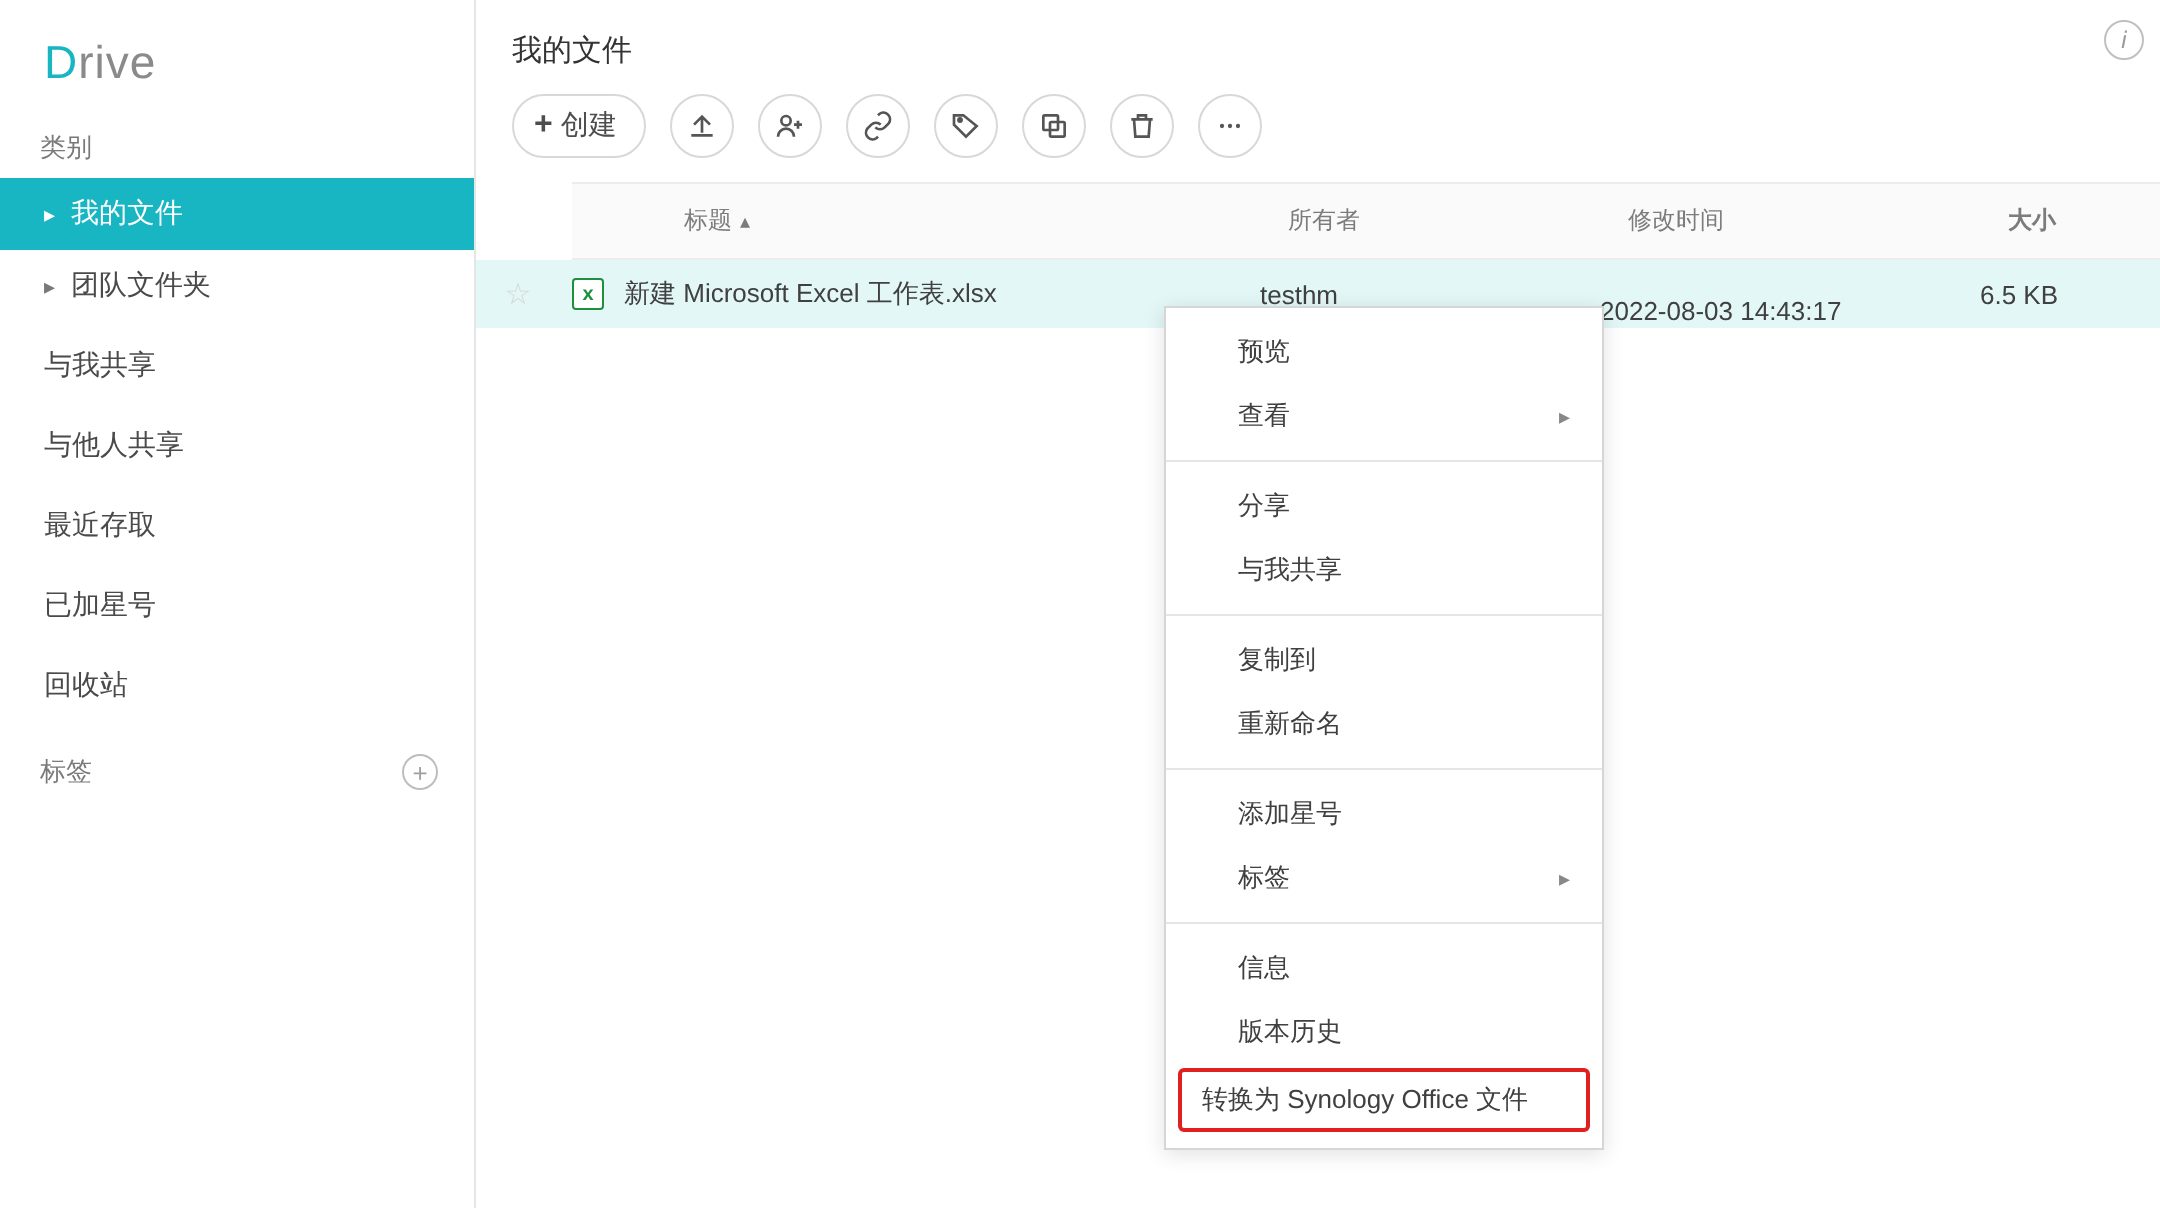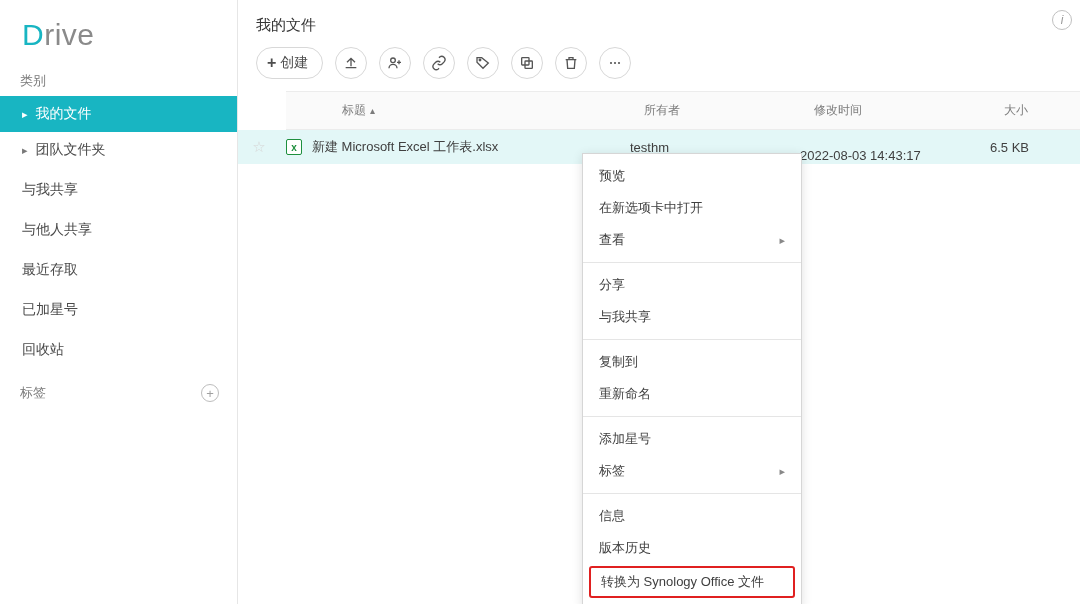--- a/index.html
+++ b/index.html
@@ -18,21 +18,21 @@
       width: 238px;
       background: #fff;
       border-right: 1px solid #e6e6e6;
       display: flex;
       flex-direction: column;
     }
     .logo-wrap {
       padding: 18px 0 10px 22px;
     }
     .logo {
-      font-size: 30px;
+      font-size: 23px;
       font-weight: 400;
       letter-spacing: 0.5px;
       color: #8a8a8a;
     }
     .logo .d {
       color: #18b5c2;
       font-weight: 400;
     }
     .side-section-label {
       padding: 10px 0 6px 20px;
@@ -124,21 +124,21 @@
       color: #7c7c7c;
       margin-left: 48px;
     }
     .th {
       padding: 10px 10px 10px 14px;
     }
     .col-star { width: 42px; }
     .col-title { flex: 1; padding-left: 14px; }
     .col-owner { width: 170px; }
     .col-mtime { width: 190px; }
-    .col-size { width: 90px; }
+    .col-size { width: 90px; font-weight: bold; }
     .sort-caret { font-size: 10px; margin-left: 4px; }
     .row {
       display: flex;
       align-items: center;
       background: #e3f7f7;
       height: 34px;
       font-size: 13px;
       color: #404040;
     }
     .cell-star {
@@ -181,20 +181,21 @@
       z-index: 10;
     }
     .ctx-item {
       padding: 7px 16px;
       font-size: 13px;
       color: #404040;
       cursor: pointer;
       display: flex;
       justify-content: space-between;
       align-items: center;
+      margin-left: 20px;
     }
     .ctx-sep {
       height: 1px;
       background: #e5e5e5;
       margin: 6px 0;
     }
     .ctx-sub { color: #888; font-size: 11px; }
     .ctx-item.hl {
       border: 2px solid #e02020;
       border-radius: 3px;
@@ -330,21 +331,20 @@
       </div>
       <div class="cell-owner">testhm</div>
       <div class="cell-mtime">2022-08-03 14:43:17</div>
       <div class="cell-size">6.5 KB</div>
     </div>
   </main>
 </div>
 
 <div class="ctx-menu">
   <div class="ctx-item">预览</div>
-  <div class="ctx-item">在新选项卡中打开</div>
   <div class="ctx-item">
     <span>查看</span>
       <span class="ctx-sub">▸</span>
   </div>
   <div class="ctx-sep"></div>
   <div class="ctx-item">分享</div>
   <div class="ctx-item">与我共享</div>
   <div class="ctx-sep"></div>
   <div class="ctx-item">复制到</div>
   <div class="ctx-item">重新命名</div>

